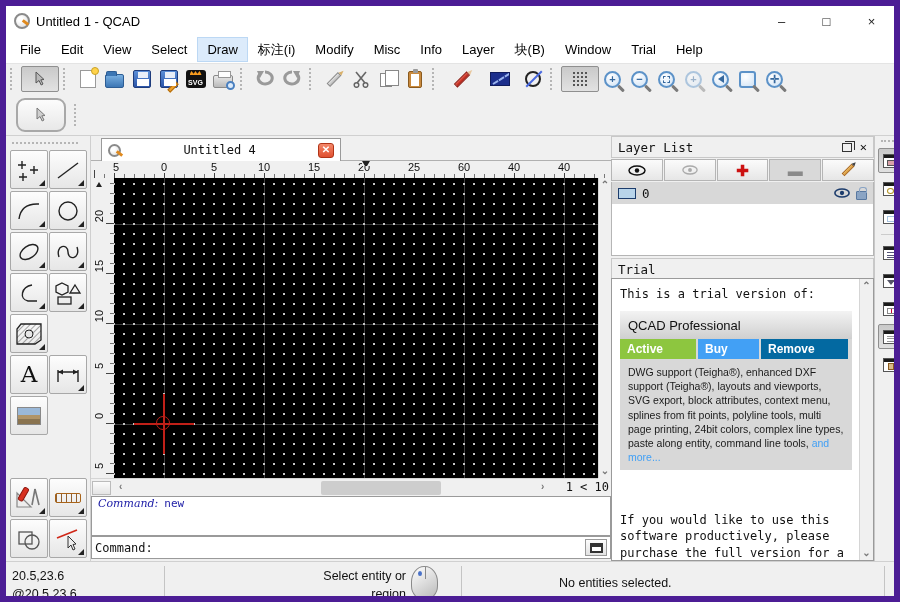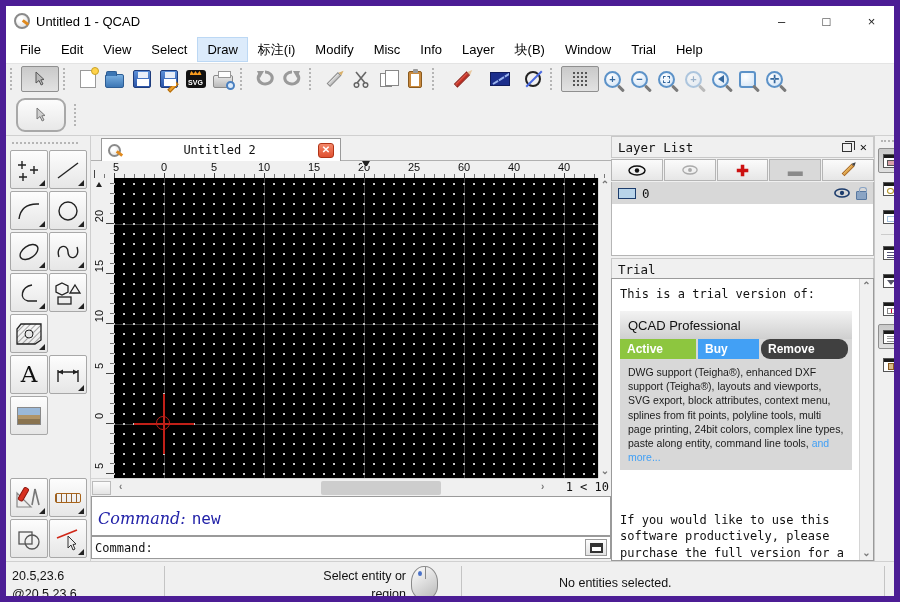--- a/index.html
+++ b/index.html
@@ -107,21 +107,21 @@
   .origin-circle { position:absolute; left:42px; top:238px; width:14px; height:14px; border:1.5px solid #c02018; border-radius:50%; }
   .origin-h { position:absolute; left:20px; top:245px; width:60px; height:1.5px; background:#c02018; }
   .origin-v { position:absolute; left:49px; top:216px; width:1.5px; height:60px; background:#c02018; }
   .vscroll { position:absolute; left:507px; top:42px; width:13px; height:300px; background:#f0f0f0; border-left:1px solid #d5d5d5; display:flex; flex-direction:column; justify-content:space-between; align-items:center; padding:2px 0; }
   .hscroll { position:absolute; left:0; top:342px; width:507px; height:18px; background:#f0f0f0; border-top:1px solid #d5d5d5; }
   .corner-box { position:absolute; left:1px; top:2px; width:19px; height:14px; background:linear-gradient(#fcfcfc,#e4e4e4); border:1px solid #bbb; }
   .arr { font-size:10px; color:#777; font-weight:bold; line-height:1; }
   .hthumb { position:absolute; left:230px; top:2px; width:120px; height:14px; background:#cdcdcd; border-radius:2px; }
   .harrow { position:absolute; top:3px; }
   .zoomlabel { position:absolute; left:466px; top:344px; width:52px; font-family:"DejaVu Sans Mono", monospace; font-size:12px; text-align:right; }
-  .history { position:absolute; left:0; top:360px; width:520px; height:40px; background:#fff; border:1px solid #9a9a9a; padding:12px 6px; font-size:16px; }
+  .history { position:absolute; left:0; top:360px; width:520px; height:40px; background:#fff; border:1px solid #9a9a9a; padding:0 6px; font-size:11px; }
   .hist-prompt { color:#2222a8; font-family:"DejaVu Serif", serif; font-style:italic; }
   .hist-val { color:#2222a8; font-family:"DejaVu Sans Mono", monospace; margin-left:6px; }
   .cmdline { position:absolute; left:0; top:400px; width:520px; height:23px; background:#fff; border:1px solid #9a9a9a; display:flex; align-items:center; padding:0 3px; }
   .cmd-label { font-family:"DejaVu Sans Mono", monospace; font-size:12px; }
   .cmd-input { flex:1; border:none; outline:none; font-family:"DejaVu Sans Mono", monospace; font-size:12px; height:18px; }
   .cmd-btn { width:22px; height:17px; border:1px solid #9a9a9a; background:linear-gradient(#fcfcfc,#e2e2e2); display:flex; align-items:center; justify-content:center; }
   .cmd-btn .winglyph { width:13px; height:10px; background:#333; position:relative; }
   .cmd-btn .winglyph::after { content:""; position:absolute; left:2px; bottom:2px; width:9px; height:4px; background:#fff; }
   
   .rightstack { position:absolute; left:605px; top:0; width:263px; height:425px; }
@@ -147,21 +147,21 @@
   .trial-body { position:absolute; left:0; top:20px; width:263px; height:283px; background:#fff; border:1px solid #9a9a9a; overflow:hidden; }
   .trial-scroll { position:absolute; right:0; top:0; width:14px; height:100%; background:#f0f0f0; border-left:1px solid #d5d5d5; display:flex; flex-direction:column; justify-content:space-between; align-items:center; padding:2px 0; }
   .trial-inner { position:absolute; left:0; top:0; width:248px; padding:8px 8px 6px 8px; }
   .trial-intro { font-family:"DejaVu Sans Mono", monospace; font-size:12px; }
   .trial-card { margin-top:10px; background:#d8d8d8; padding-bottom:6px; }
   .trial-prod { font-weight:normal; font-size:13px; padding:7px 8px 6px; background:linear-gradient(#f3f3f3,#cfcfcf); }
   .trial-btns { display:flex; gap:2px; padding:0 4px 6px 0; }
   .tb { color:#fff; font-weight:bold; font-size:12px; padding:3px 7px; }
   .tb.green { background:#8dc63f; width:76px; }
   .tb.blue1 { background:#42a0f5; width:61px; }
-  .tb.blue2 { background:#404040; flex:1;border-radius:9px; }
+  .tb.blue2 { background:#0369a1; flex:1; }
   .trial-desc { font-size:10.5px; line-height:1.35; color:#1a1a1a; padding:0 8px; }
   .morelink { color:#42a0f5; }
   .trial-footer { font-family:"DejaVu Sans Mono", monospace; font-size:12px; margin-top:42px; line-height:1.35; }
   
   .dock { position:absolute; left:868px; top:0; width:32px; height:425px; background:#f0f0f0; border-left:1px solid #c8c8c8; display:flex; flex-direction:column; align-items:center; padding-top:4px; }
   .dock::before { content:""; width:20px; border-top:2px dotted #b5b5b5; margin-bottom:6px; }
   .dbtn { width:25px; height:25px; margin-bottom:3px; display:flex; align-items:center; justify-content:center; border:1px solid transparent; }
   .dbtn.pressed { background:linear-gradient(#c9c9c9,#e0e0e0); border:1px solid #8f8f8f; border-radius:2px; }
   .dsep { width:20px; border-top:1px solid #cccccc; margin:2px 0 5px; }
   .winico { width:16px; height:14px; border:1px solid #555; background:#fff; position:relative; }
@@ -435,21 +435,21 @@
       </div>
       <div class="more-btn">
         <span class="chev-up"></span>
       </div>
     </div>
 
     <div class="mdi">
       <div class="tabbar">
         <div class="tab">
           <span class="qcad-logo"></span>
-          <span class="tab-title">Untitled 2</span>
+          <span class="tab-title">Untitled 4</span>
           <span class="tab-close">✕</span>
         </div>
       </div>
 
       <div class="hruler">
         <span style="left:25px">5</span>
         <span style="left:73px">0</span>
         <span style="left:123px">5</span>
         <span style="left:173px">10</span>
         <span style="left:223px">15</span>

